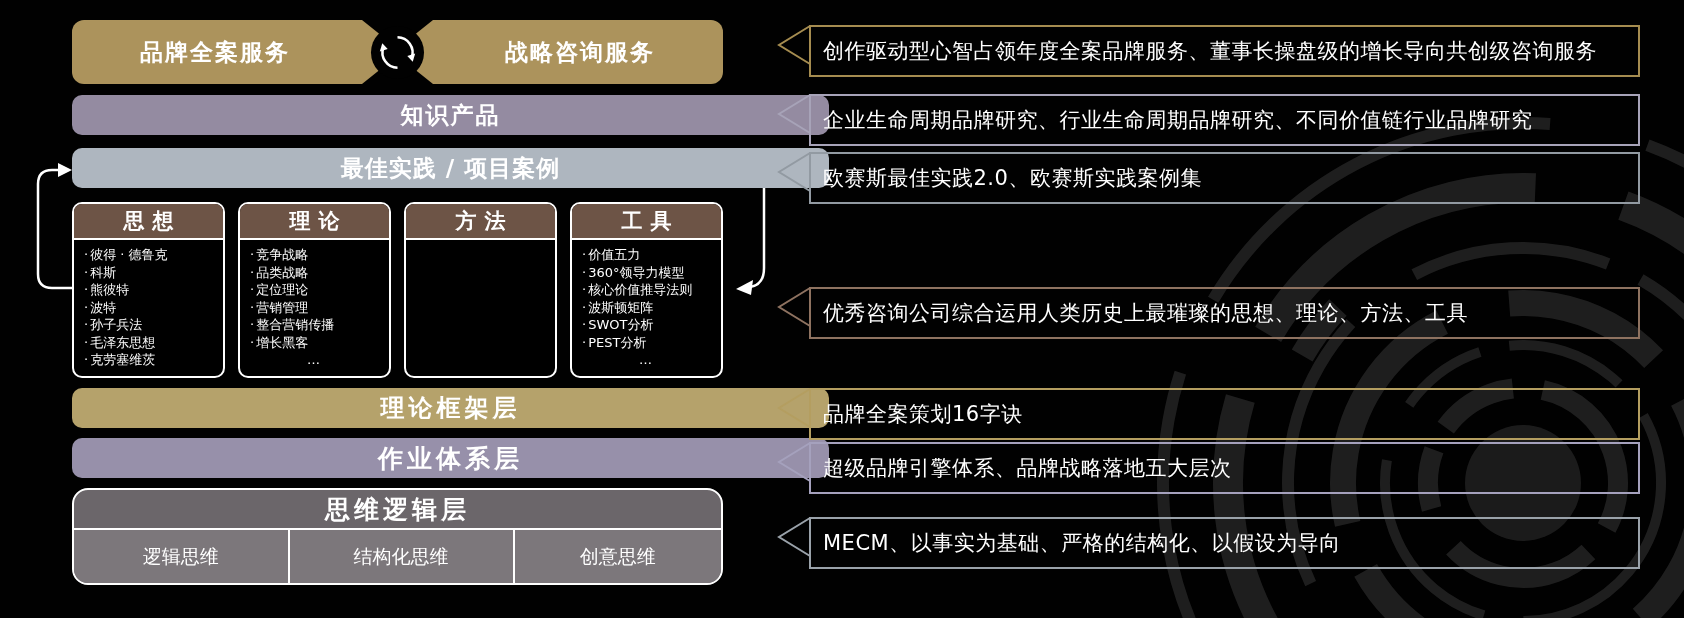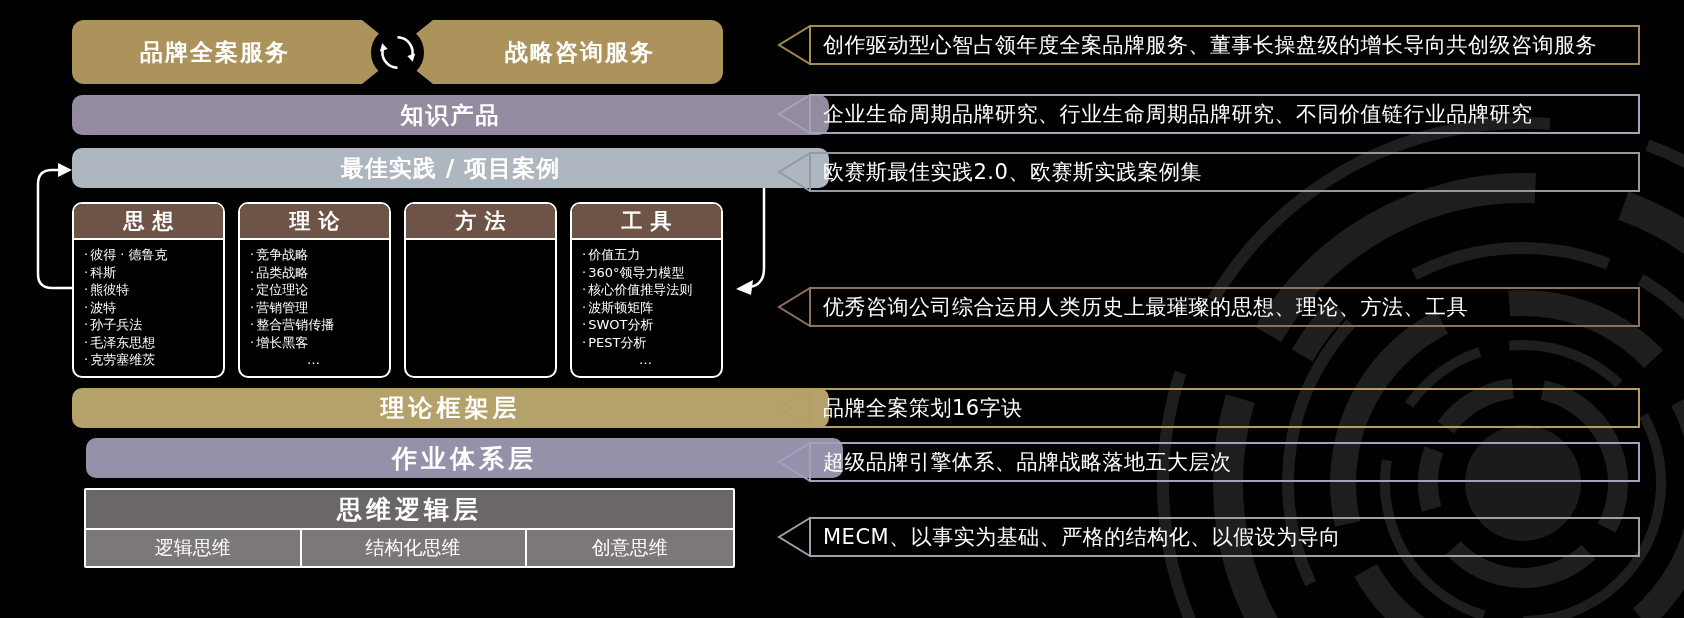--- a/index.html
+++ b/index.html
@@ -32,21 +32,21 @@
 
   
   .bar{
     left:72px;width:757px;border-radius:10px;
     display:flex;align-items:center;justify-content:center;
     font-weight:bold;
   }
   .bar.knowledge{top:95px;height:40px;background:#948ba1;font-size:23px;letter-spacing:2px;}
   .bar.practice{top:148px;height:40px;background:#aeb6bf;font-size:23px;letter-spacing:1px;}
   .bar.layer1{top:388px;height:40px;background:#b5a26b;font-size:24px;letter-spacing:4px;}
-  .bar.layer2{top:438px;height:40px;background:#9790aa;font-size:25px;letter-spacing:4px;margin-left:14px;}
+  .bar.layer2{top:438px;height:40px;background:#9790aa;font-size:25px;letter-spacing:4px;}
 
   
   .columns{
     left:72px;top:202px;width:651px;height:176px;
     display:grid;grid-template-columns:repeat(4,1fr);gap:13px;
   }
   .col{
     border:2px solid #fff;border-radius:10px;overflow:hidden;
     background:#000;display:flex;flex-direction:column;
   }
@@ -55,40 +55,40 @@
     height:34px;flex:0 0 34px;display:flex;align-items:center;justify-content:center;
     font-size:21px;font-weight:bold;letter-spacing:8px;text-indent:8px;
   }
   .col-body{flex:1;padding:6px 0 2px 10px;font-size:13px;line-height:17.5px;}
   .col-body ul{list-style:none;margin:0;padding:0;}
   .col-body li::before{content:"·";margin-right:2px;}
   .ellipsis{text-align:center;letter-spacing:2px;padding-right:10px;}
 
   
   .thinking{
-    left:72px;top:488px;width:651px;height:80px;
-    border:2px solid #fff;border-radius:2px;overflow:hidden;
-    display:flex;flex-direction:column;background:#6b666a;margin-left:12px;
+    left:72px;top:488px;width:651px;height:97px;
+    border:2px solid #fff;border-radius:16px;overflow:hidden;
+    display:flex;flex-direction:column;background:#6b666a;
   }
   .thinking-head{
     flex:0 0 38px;border-bottom:2px solid #fff;
     display:flex;align-items:center;justify-content:center;
     font-size:25px;font-weight:bold;letter-spacing:4px;
   }
   .thinking-cells{flex:1;display:flex;background:#7c777b;}
   .thinking-cell{
     display:flex;align-items:center;justify-content:center;
     font-size:19px;font-weight:500;
   }
   .thinking-cell:nth-child(1){flex:0 0 33%;}
   .thinking-cell:nth-child(2){flex:0 0 34.5%;border-left:2px solid #fff;border-right:2px solid #fff;}
   .thinking-cell:nth-child(3){flex:1;}
 
   
-  .banner{left:777px;width:863px;height:40px;}
+  .banner{left:777px;width:863px;height:52px;}
   .banner .chev{position:absolute;left:0;top:0;}
   .banner .box{
     position:absolute;left:32px;top:0;right:0;bottom:0;
     border:2px solid;display:flex;align-items:center;
     padding-left:12px;font-size:21px;font-weight:400;letter-spacing:0.5px;
     background:transparent;
   }
 </style>
 </head>
 <body>

